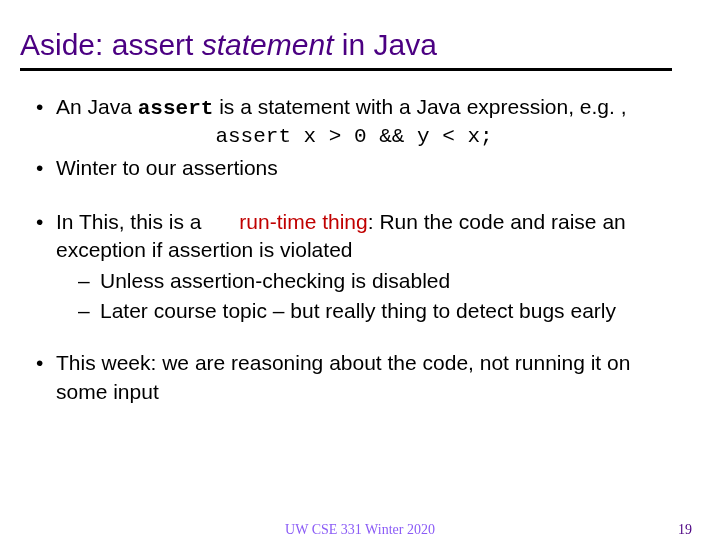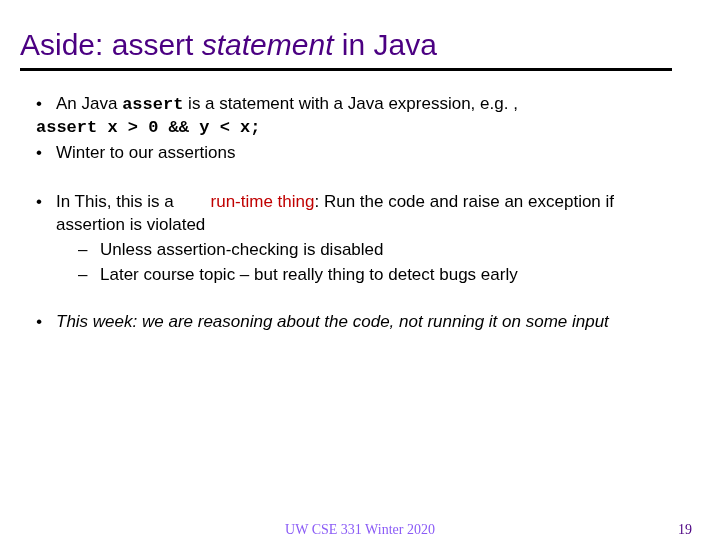--- a/index.html
+++ b/index.html
@@ -1,29 +1,29 @@
 <!DOCTYPE html>
 <html><head>
 <meta charset="utf-8">
 <style>
   * { margin: 0; padding: 0; box-sizing: border-box; }
   html, body { width: 720px; height: 540px; background: #fff; font-family: Arial, Helvetica, sans-serif; }
   .slide { width: 720px; height: 540px; padding: 28px 48px 0 20px; position: relative; }
   .title-wrap { border-bottom: 3px solid #000; padding-bottom: 6px; margin-bottom: 22px; }
   .title { font-size: 30px; color: #4b0082; font-weight: 400; }
   .title .italic { font-style: italic; }
-  .body { font-size: 17px; color: #000; line-height: 1.35; }
+  .body { font-size: 21px; color: #000; line-height: 1.35; }
   ul.outer { list-style: none; padding-left: 16px; }
   ul.outer > li { position: relative; padding-left: 20px; margin-bottom: 18px; }
   ul.outer > li::before { content: "•"; position: absolute; left: 0; top: 0; }
   ul.inner { list-style: none; padding-left: 22px; margin-top: 2px; }
   ul.inner > li { position: relative; padding-left: 22px; margin-bottom: 2px; }
   ul.inner > li::before { content: "–"; position: absolute; left: 0; top: 0; }
   .mono { font-family: "Courier New", Courier, monospace; font-weight: bold; }
-  .code-line { font-family: "Courier New", Courier, monospace; font-weight: bold; display: block; text-align: left; margin-left: -20px; }
+  .code-line { font-family: "Courier New", Courier, monospace; font-weight: normal; display: block; text-align: center; margin-left: -20px; }
   .red { color: #c00000; margin-left: 32px; }
   .footer { position: absolute; bottom: 18px; left: 0; width: 720px; font-size: 14px; }
   .footer .course { position: absolute; left: 0; width: 720px; text-align: center; color: #8b5cf6; font-family: "Times New Roman", serif; }
   .footer .pagenum { position: absolute; right: 28px; color: #4b0082; font-family: "Times New Roman", serif; }
 </style>
 </head>
 <body>
 
 <div class="slide">
 
@@ -50,21 +50,21 @@
         <ul class="inner">
           <li>
             <span>Unless assertion-checking is disabled</span>
           </li>
           <li>
             <span>Later course topic – but really thing to detect bugs early</span>
           </li>
         </ul>
       </li>
 
-      <li style="margin-top:24px;font-style:italic;">
+      <li style="margin-top:24px;">
         <span>This week: we are reasoning about the code, not running it on some input</span>
       </li>
 
     </ul>
   </div>
 
   <div class="footer">
     <div class="course">UW CSE 331 Winter 2020</div>
     <div class="pagenum">19</div>
   </div>

